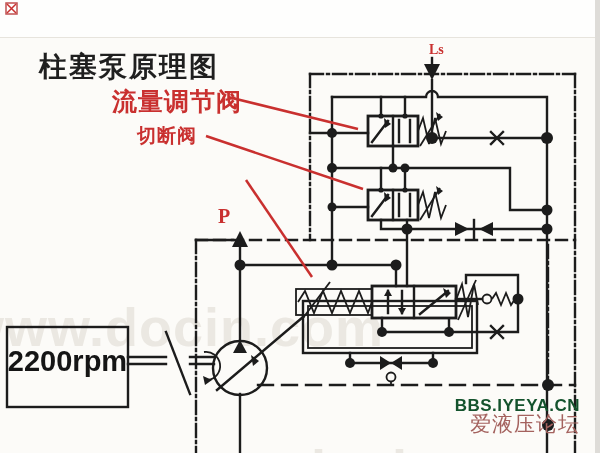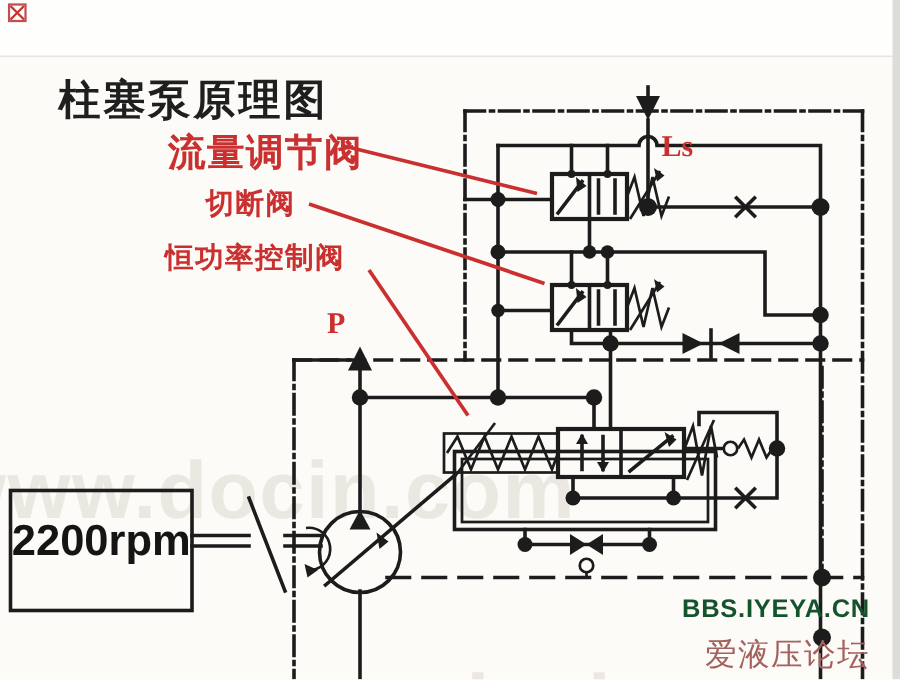--- a/index.html
+++ b/index.html
@@ -9,29 +9,29 @@
             border-bottom:1px solid rgba(190,180,160,.35);}
   #rightedge{position:absolute;right:0;top:0;width:5px;height:453px;background:#dedcd8;}
   .abs{position:absolute;}
   #page-title{left:39px;top:48px;font-family:"Liberation Serif",serif;font-size:28px;
               font-weight:600;color:#1f1f1f;letter-spacing:2px;}
   .red-label{font-family:"Liberation Serif",serif;font-weight:700;color:#c9302f;}
   #lbl-flow{left:112px;top:85px;font-size:25px;letter-spacing:1px;}
   #lbl-cut{left:137px;top:123px;font-size:19px;letter-spacing:1px;}
   #lbl-power{left:110px;top:159px;font-size:19px;letter-spacing:1px;}
   #lbl-p{left:218px;top:205px;font-size:20px;}
-  #lbl-ls{left:441px;top:42px;font-size:20px;margin-top:45px;}
+  #lbl-ls{left:429px;top:42px;font-size:14px;}
   .watermark{font-weight:700;color:#ebe8e2;font-size:54px;letter-spacing:1px;white-space:nowrap;}
   #wm1{left:-38px;top:296px;}
   #wm2{left:150px;top:438px;}
   #motor-text{left:7px;top:327px;width:121px;height:68px;display:flex;align-items:center;
               justify-content:center;font-size:29px;font-weight:700;color:#151515;}
   #footer-site{left:452px;top:396px;width:128px;text-align:right;font-size:17px;font-weight:600;
                color:#14532d;letter-spacing:0.5px;}
-  #footer-forum{left:452px;top:422px;width:128px;text-align:right;font-size:21px;
+  #footer-forum{left:452px;top:410px;width:128px;text-align:right;font-size:21px;
                 color:#a4625e;letter-spacing:1px;font-family:"Liberation Serif",serif;}
   svg{position:absolute;left:0;top:0;}
   .ln{stroke:#1c1c1c;stroke-width:2.4;fill:none;stroke-linecap:square;}
   .thin{stroke:#1c1c1c;stroke-width:1.8;fill:none;}
   .bx{stroke:#1c1c1c;stroke-width:2.8;fill:none;}
   .dot{fill:#1c1c1c;}
   .red{stroke:#c9302f;stroke-width:2.5;fill:none;}
 </style>
 </head>
 <body>
@@ -205,19 +205,18 @@
     <g>
       <path class="red" d="M228 97 L358 129"></path>
       <path class="red" d="M206 136 L363 189"></path>
       <path class="red" d="M246 180 L312 277"></path>
     </g>
   </svg>
 
   <div class="abs" id="page-title">柱塞泵原理图</div>
   <div class="abs red-label" id="lbl-flow">流量调节阀</div>
   <div class="abs red-label" id="lbl-cut">切断阀</div>
-  <div class="abs red-label" id="lbl-power">恒功率控制阀</div>
   <div class="abs red-label" id="lbl-p">P</div>
   <div class="abs red-label" id="lbl-ls">Ls</div>
   <div class="abs" id="motor-text">2200rpm</div>
   <div class="abs" id="footer-site">BBS.IYEYA.CN</div>
   <div class="abs" id="footer-forum">爱液压论坛</div>
 </div>
 
 </body></html>

